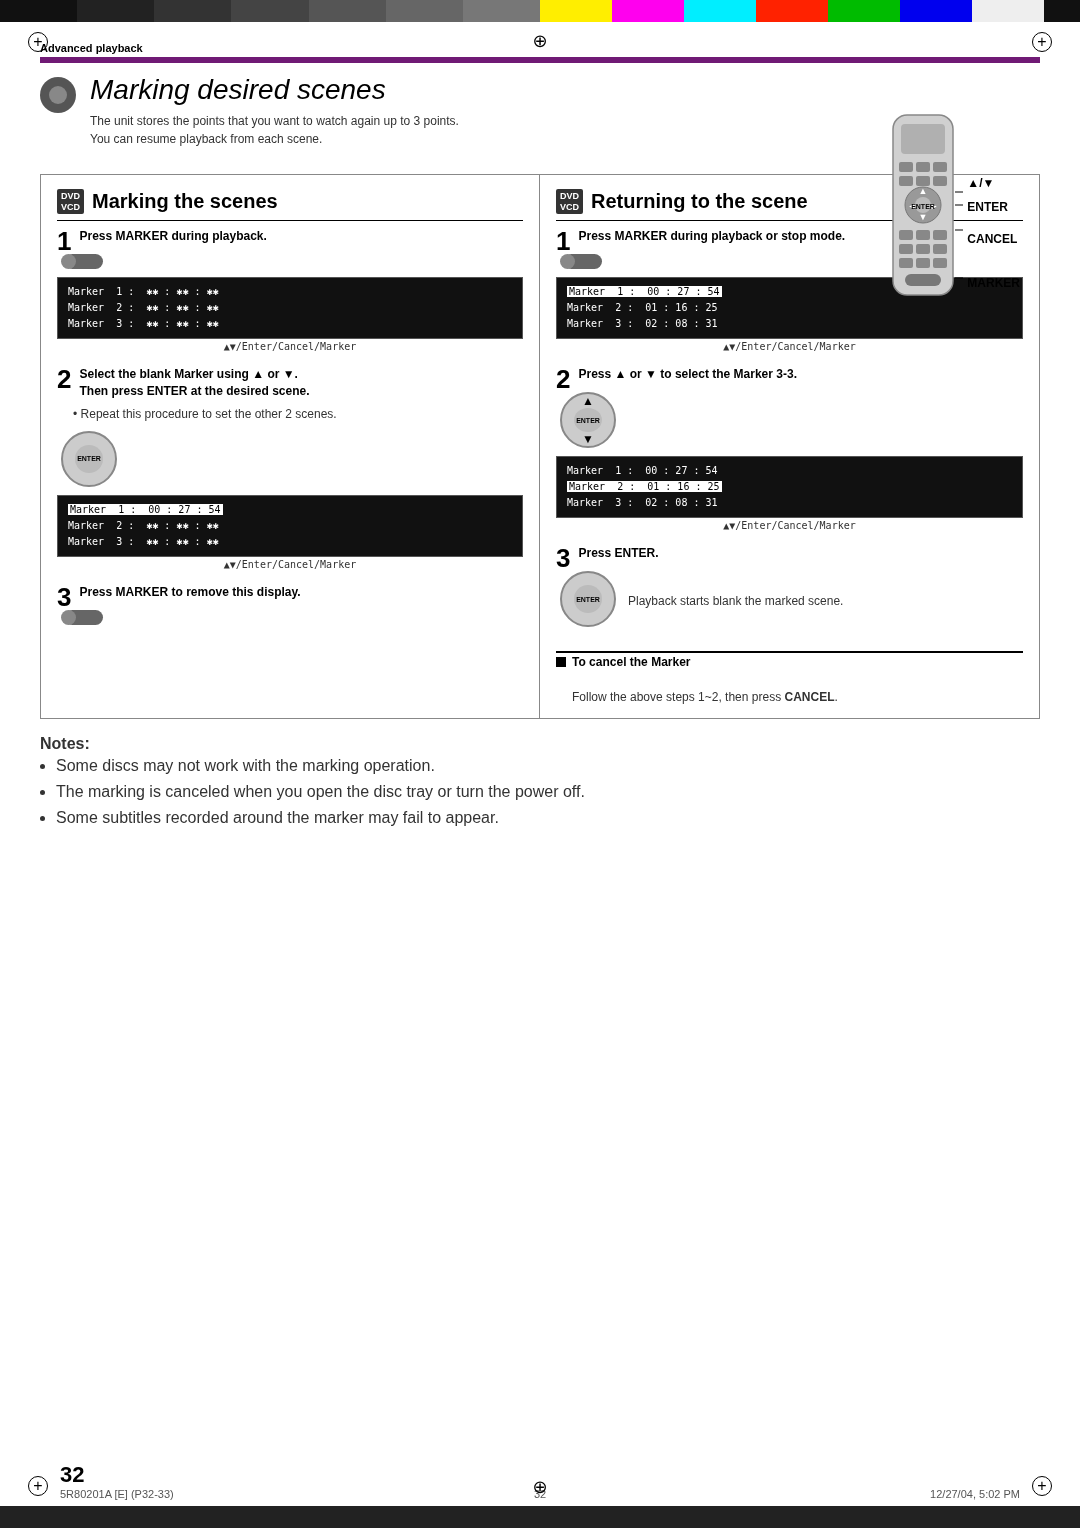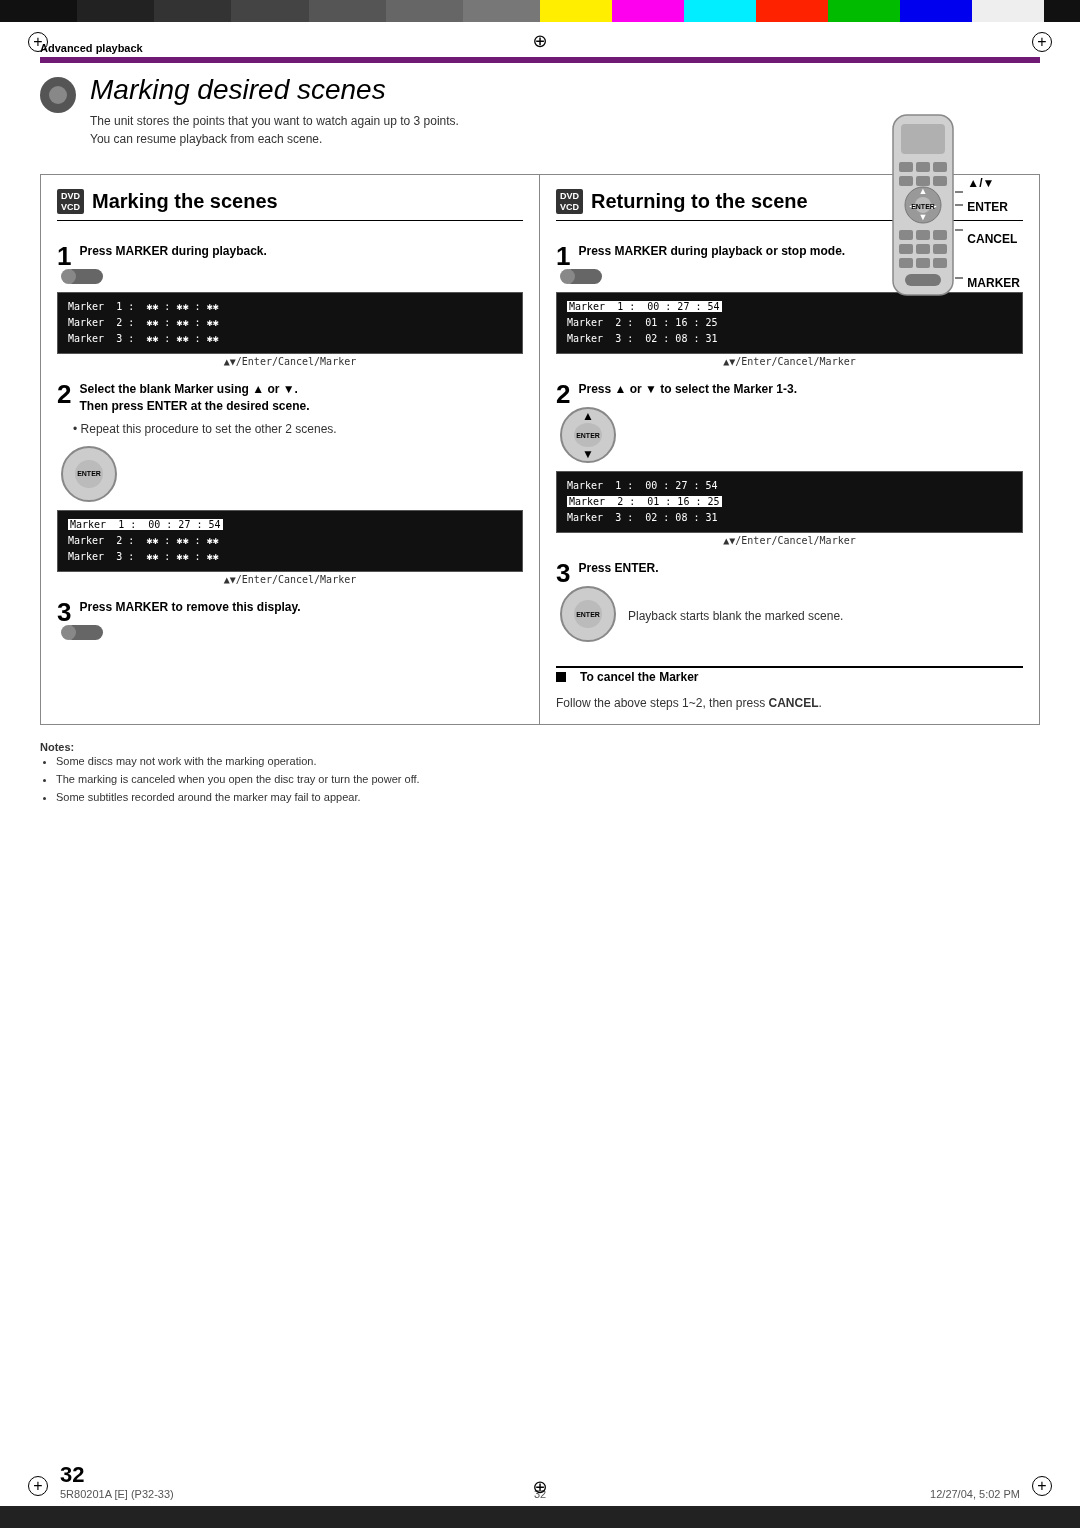--- a/index.html
+++ b/index.html
@@ -128,21 +128,21 @@
 
     
     .col-header {
       display: flex;
       align-items: center;
       gap: 8px;
       font-size: 20px;
       font-weight: bold;
       border-bottom: 1.5px solid #000;
       padding-bottom: 6px;
-      margin-bottom: 22px;
+      margin-bottom: 7px;
     }
     .dvd-badge {
       background: #333;
       color: #fff;
       font-size: 9px;
       font-weight: bold;
       padding: 2px 4px;
       border-radius: 2px;
       line-height: 1.2;
       display: flex;
@@ -203,44 +203,44 @@
       margin: 4px 0 4px 16px;
       line-height: 1.4;
     }
     .bullet-item::before {
       content: '• ';
     }
 
     
     .notes-section {
       margin-top: 16px;
-      font-size: 11px;
+      font-size: 16px;
       color: #333;
     }
     .notes-section strong {
       font-weight: bold;
     }
     .notes-section ul {
       margin-left: 16px;
       list-style: disc;
       line-height: 1.6;
     }
 
     
     .cancel-section {
       margin-top: 10px;
       padding-top: 8px;
     }
     .cancel-header {
       display: flex;
       align-items: center;
-      gap: 14px;
+      gap: 6px;
       font-size: 12px;
       font-weight: bold;
-      margin-bottom: 12px;
+      margin-bottom: 21px;
     }
     .square-bullet {
       width: 10px;
       height: 10px;
       background: #000;
       flex-shrink: 0;
     }
 
     
     .page-number {
@@ -512,21 +512,21 @@
             <div>Marker &nbsp;3 : &nbsp;02 : 08 : 31</div>
           </div>
           <div class="screen-footer">▲▼/Enter/Cancel/Marker</div>
         </div>
       </div>
 
       <div class="step-block">
         <div>
           <span class="step-number">2</span>
           <div class="step-text">
-            <span>Press ▲ or ▼ to select the Marker 1-3.</span>
+            <span>Press ▲ or ▼ to select the Marker 3-3.</span>
           </div>
         </div>
         <div class="step-content">
 
           <div style="display:flex; flex-direction:column; align-items:center; width:56px; height:56px; border-radius:50%; background:#ccc; border:2px solid #888; justify-content:center; margin:8px 4px;">
             <div style="font-size:12px;">▲</div>
             <div style="width:28px; height:28px; border-radius:50%; background:#bbb; display:flex; align-items:center; justify-content:center;">
               <span style="font-size:7px; font-weight:bold;">ENTER</span>
             </div>
             <div style="font-size:12px;">▼</div>
@@ -558,21 +558,21 @@
           </div>
         </div>
       </div>
 
       <div class="cancel-section">
         <hr class="h-rule-bold">
         <div class="cancel-header">
           <div class="square-bullet"></div>
           <span>To cancel the Marker</span>
         </div>
-        <div style="font-size:12px; color:#333; margin-left:0;">
+        <div style="font-size:12px; color:#333; margin-left:16px;">
           Follow the above steps 1~2, then press <strong>CANCEL</strong>.
         </div>
       </div>
 
     </div>
   </div>
 
   <div class="notes-section">
     <strong>Notes:</strong>
     <ul>

